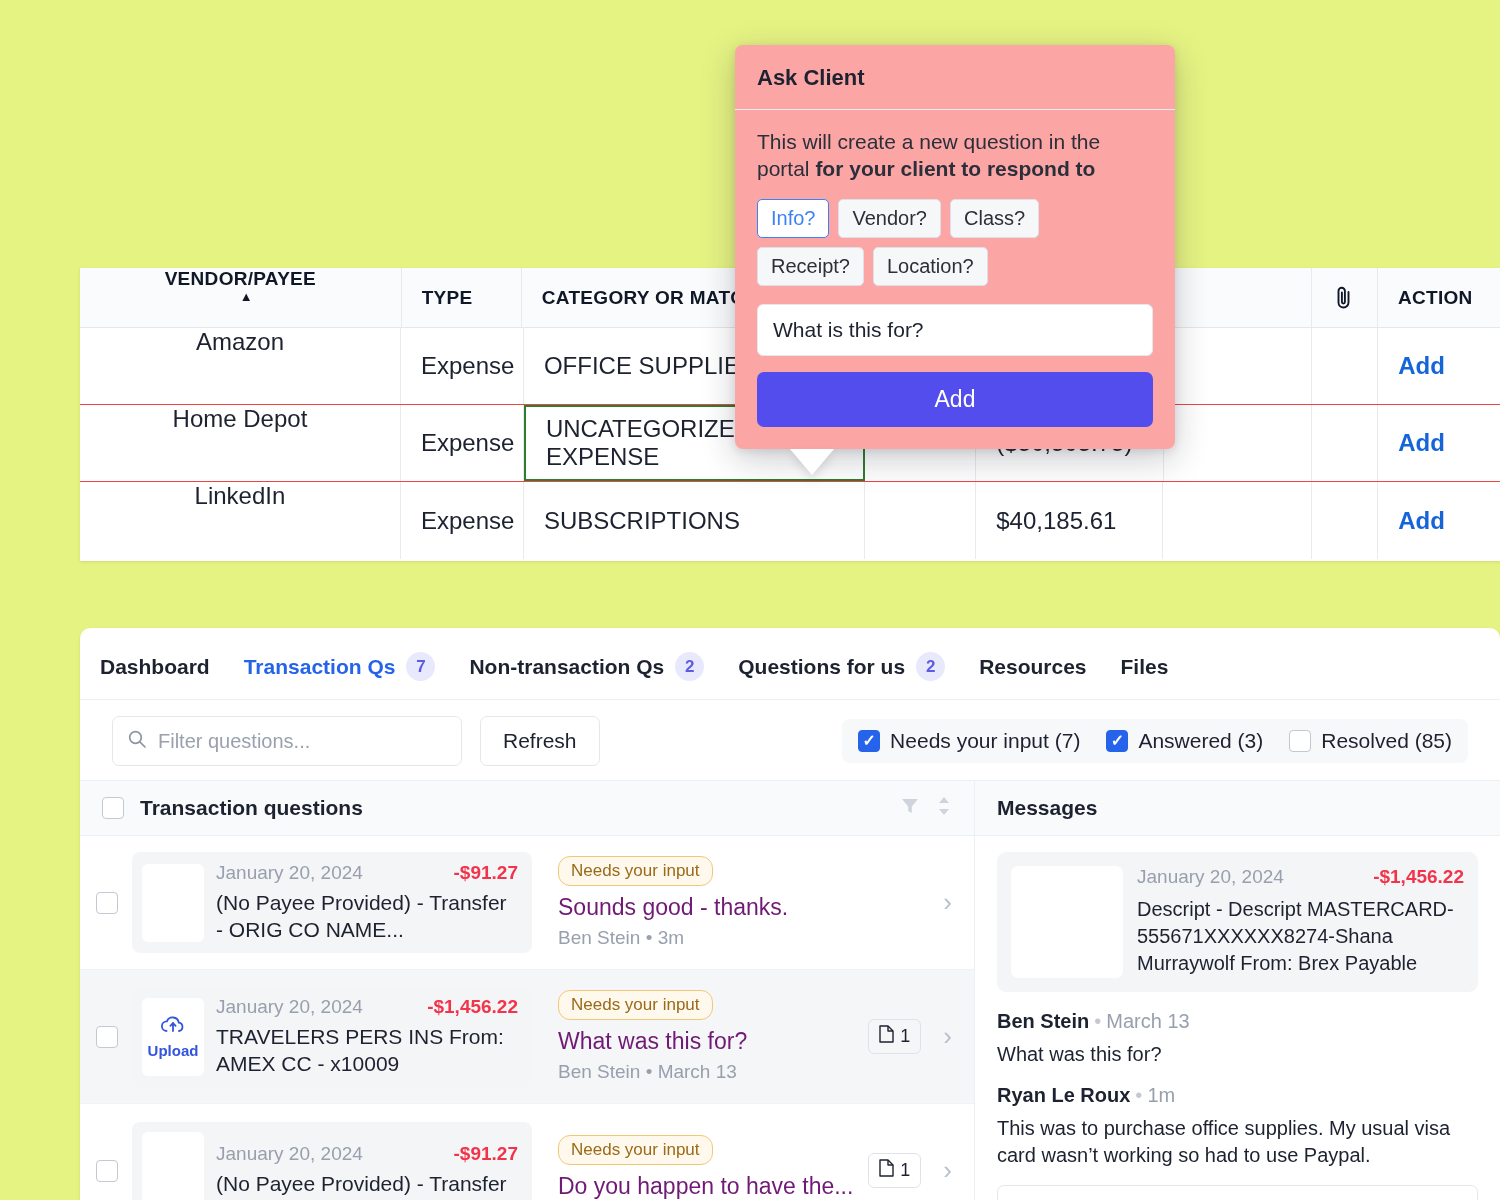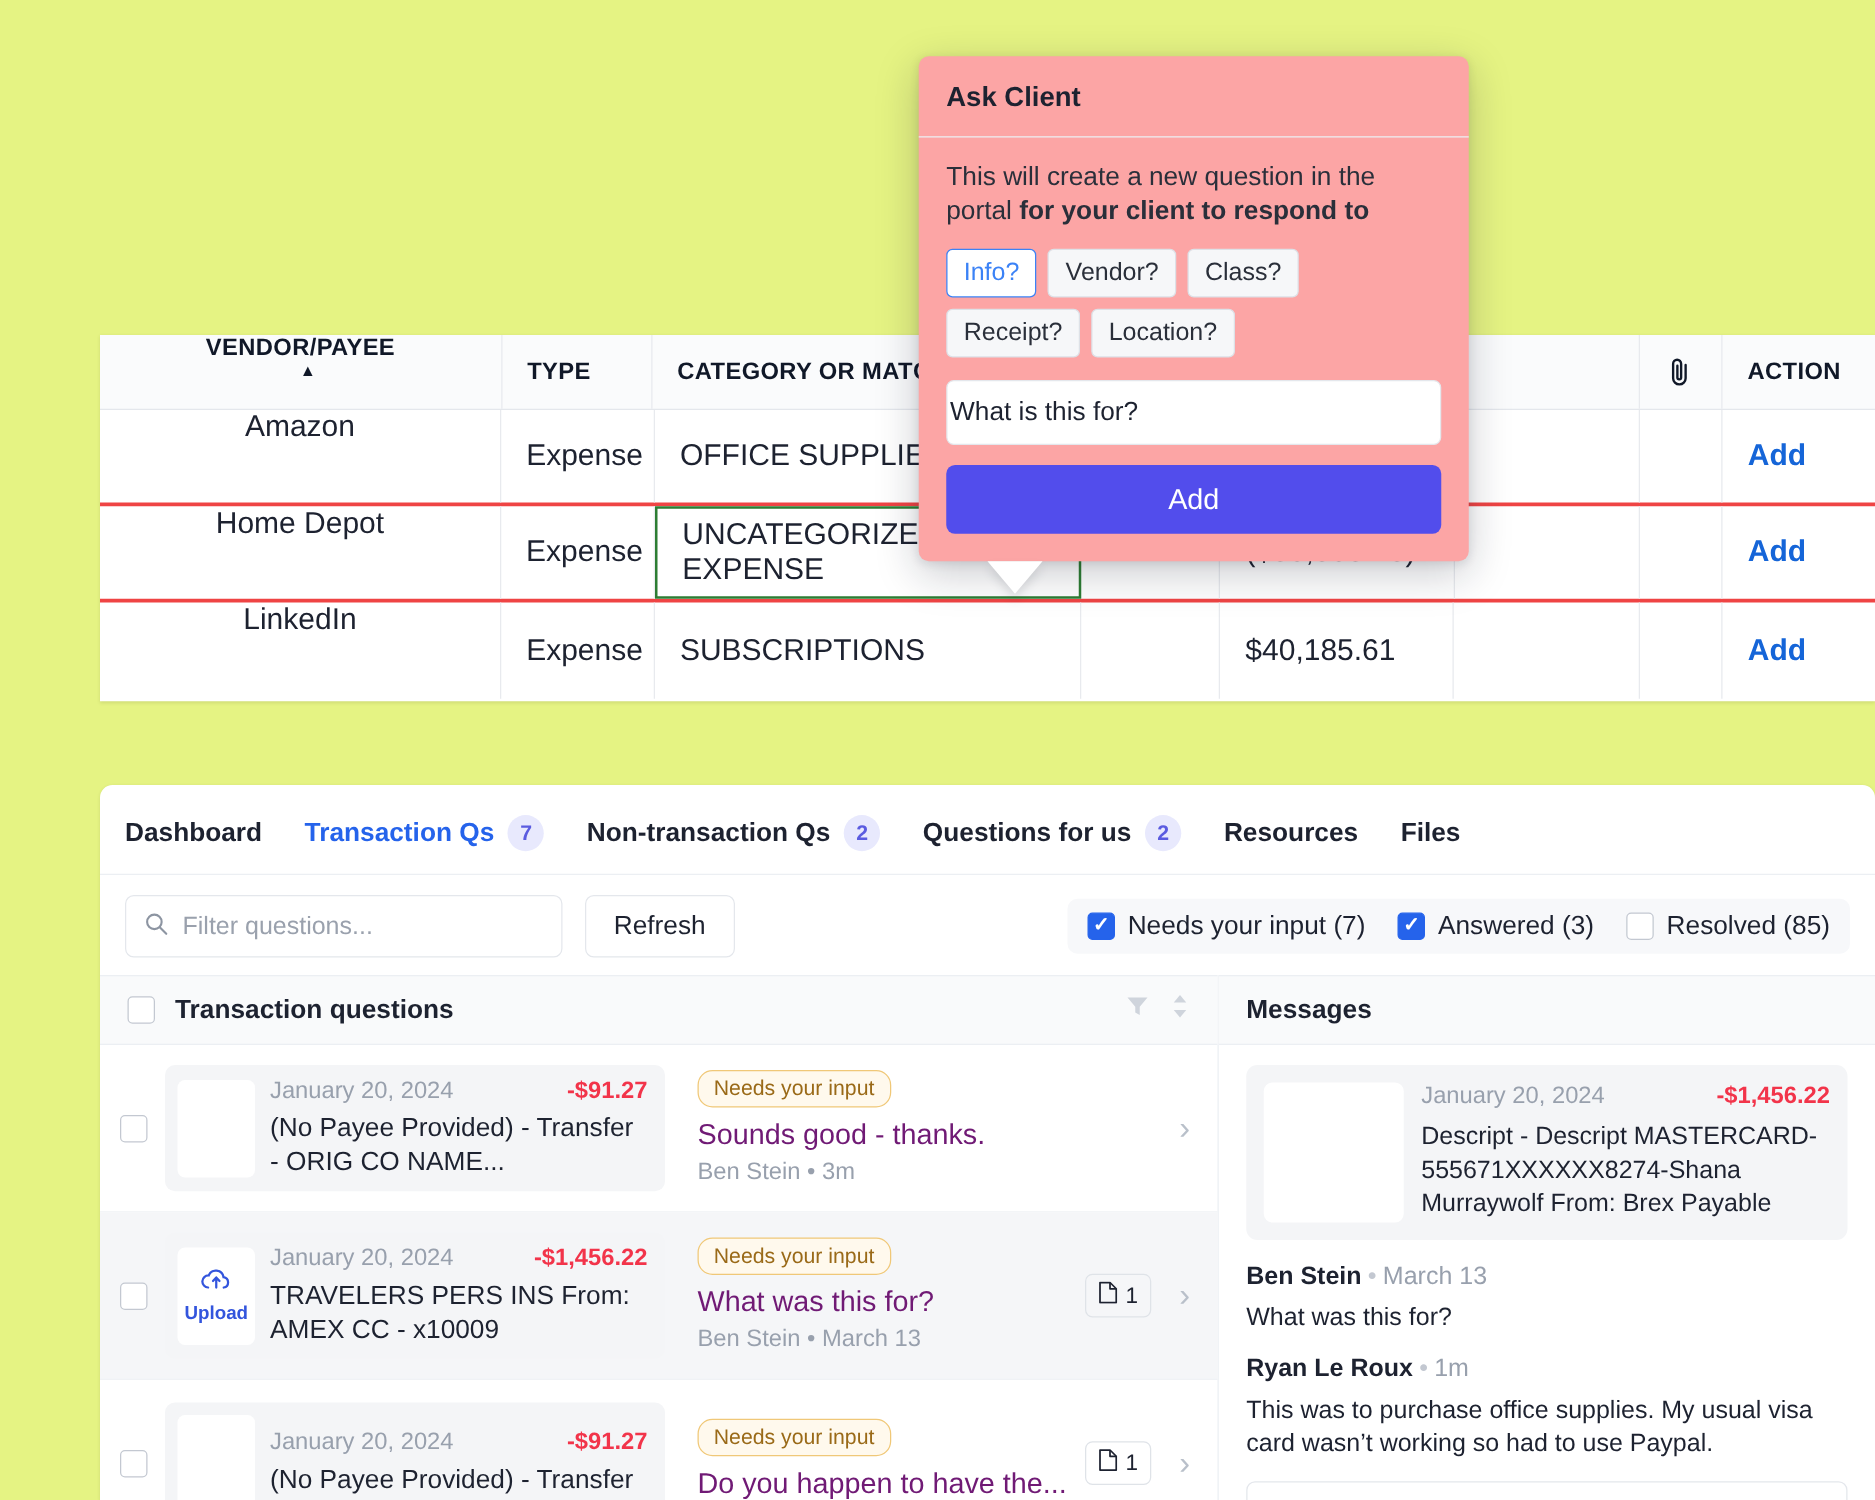--- a/index.html
+++ b/index.html
@@ -24,21 +24,21 @@
     display: flex; align-items: center;
     font-size: 19px; font-weight: 700; color: #101828; letter-spacing: .3px;
     border-right: 1px solid #e8eaee;
     padding: 0 20px; height: 100%;
   }
   .th:last-child { border-right: none; }
   .sort-caret { margin-left: 12px; font-size: 13px; line-height: 1; color: #101828; }
   .clip-glyph {
     display: inline-block; width: 22px; height: 26px;
   }
-  .trow { display: flex; height: 77px; border-bottom: 3px solid #ef4444; }
+  .trow { display: flex; height: 77px; border-bottom: 1px solid #ef4444; }
   .trow:last-child { border-bottom: none; }
   .td {
     display: flex; align-items: center;
     font-size: 24px; color: #1d2230; font-weight: 400;
     border-right: 1px solid #e8eaee;
     padding: 0 20px; height: 100%;
   }
   .td:last-child { border-right: none; }
   .td.action { color: #1565d8; font-weight: 700; cursor: pointer; }
   .cell-w-vendor { width: 332px; flex-direction: column; }
@@ -72,21 +72,21 @@
   .pop-desc b { font-weight: 700; }
   .chips { display: flex; flex-wrap: wrap; gap: 9px; margin-bottom: 18px; }
   .chip {
     border: 1px solid #dde1e7; background: #f6f7f9; border-radius: 5px;
     padding: 7px 13px; font-size: 20px; color: #2a2f3a; cursor: pointer;
     line-height: 1.15;
   }
   .chip.sel { border-color: #3b82f6; background: #fff; color: #3b82f6; }
   .pop-input {
     width: 100%; border: 1px solid #e4e7ec; border-radius: 6px;
-    padding: 13px 2px; font-size: 21px; color: #1d2230;
+    padding: 13px 15px; font-size: 21px; color: #1d2230;
     font-family: "Liberation Sans", sans-serif; outline: none; background: #fff;
     margin-bottom: 16px;
   }
   .pop-input::placeholder { color: #1d2230; }
   .pop-add {
     width: 100%; background: #524dec; color: #fff; border: none; border-radius: 7px;
     padding: 14px 0; font-size: 23px; cursor: pointer;
     font-family: "Liberation Sans", sans-serif;
   }
   .pop-tail {
@@ -108,21 +108,21 @@
           border-bottom: 1px solid #eceff3; }
   .tab { display: flex; align-items: center; gap: 11px; font-size: 21px; font-weight: 700;
          color: #1d2230; cursor: pointer; white-space: nowrap; }
   .tab.active { color: #2563eb; }
   .tab-badge {
     min-width: 29px; height: 29px; padding: 0 8px; border-radius: 15px;
     background: #e8e9fd; color: #5b5ce0; font-size: 17px; font-weight: 600;
     display: flex; align-items: center; justify-content: center;
   }
 
-  .toolbar { display: flex; align-items: center; padding: 16px 20px 14px; gap: 18px; }
+  .toolbar { display: flex; align-items: center; padding: 16px 32px 14px; gap: 18px; }
   .search-box {
     position: relative; width: 350px; height: 50px;
     border: 1px solid #e4e7ec; border-radius: 7px; background: #fff;
     display: flex; align-items: center; padding: 0 14px; gap: 11px;
   }
   .search-box input {
     border: none; outline: none; font-size: 20px; width: 100%;
     font-family: "Liberation Sans", sans-serif; color: #1d2230; background: transparent;
   }
   .search-box input::placeholder { color: #9aa1ad; }

